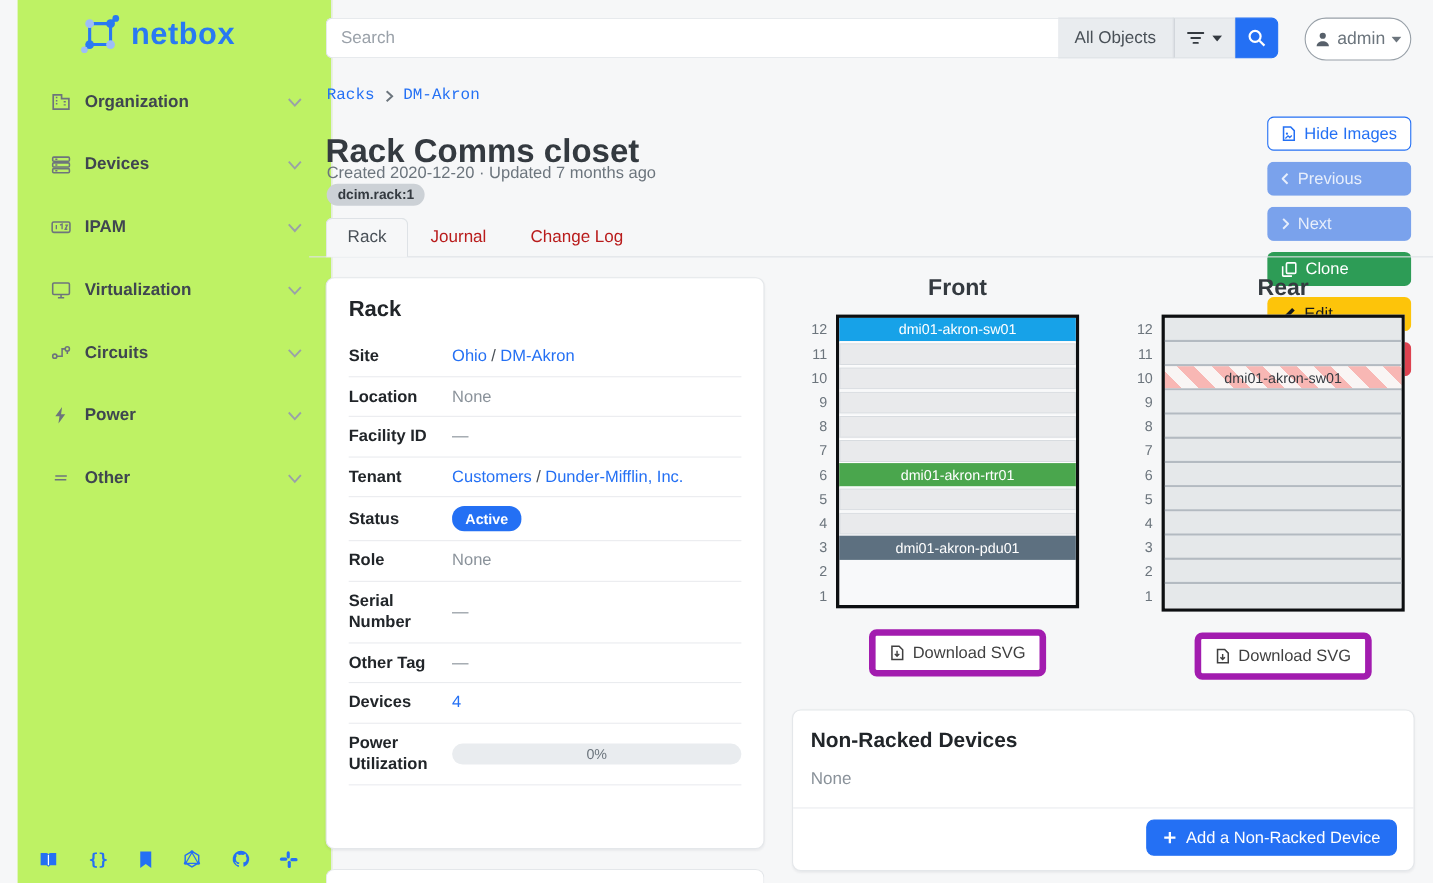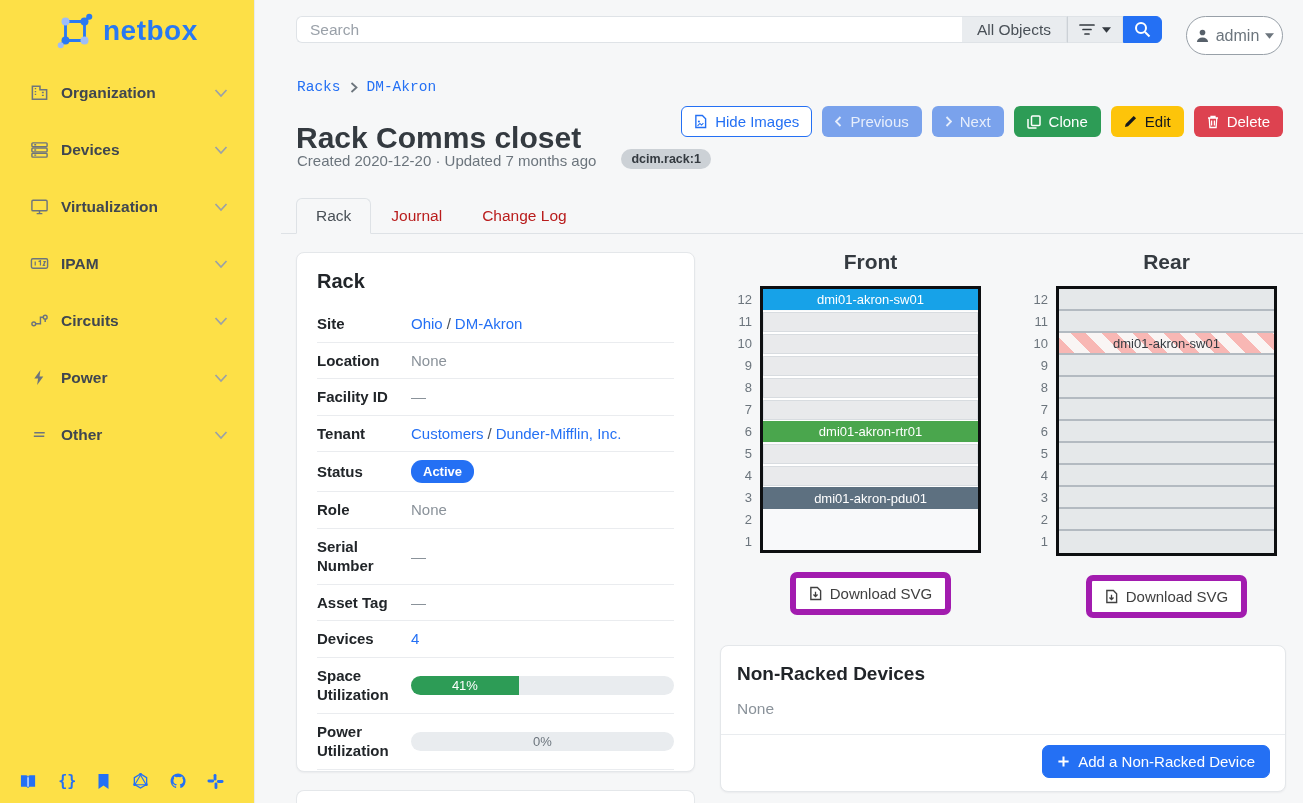--- a/index.html
+++ b/index.html
@@ -5,50 +5,50 @@
   * { box-sizing: border-box; }
   html,body { margin:0; padding:0; }
   body {
     width:1303px; height:803px; position:relative; overflow:hidden;
     background:#f6f7f8; color:#343a40;
     font-family:"Liberation Sans", sans-serif; font-size:15px;
   }
   svg { display:block; }
 
   
-  .sidebar { position:absolute; left:0; top:0; bottom:0; width:255px; background:#fde047; border-right:1px solid #e8eaed; }
+  .sidebar { position:absolute; left:16px; top:0; bottom:0; width:286px; background:#bef264; border-right:1px solid #e8eaed; }
   .logo { display:flex; align-items:center; gap:9px; padding:12px 0 0 56px; cursor:pointer; }
   .logo-word { font-size:28px; font-weight:700; color:#2979f2; letter-spacing:.5px; }
   .nav { margin-top:14px; }
   .nav-item { display:flex; align-items:center; height:57px; padding:0 26px 0 30px; cursor:pointer; }
   .nav-icon { color:#6d747c; width:19px; flex:none; }
   .nav-label { margin-left:12px; font-size:15.5px; font-weight:700; color:#3f4650; }
   .nav-chevron { margin-left:auto; color:#9aa1a8; }
   .side-footer { position:absolute; bottom:13px; left:19px; right:30px; display:flex; justify-content:space-between; align-items:center; }
   .side-footer .ficon { color:#2470f4; cursor:pointer; }
   .braces { color:#2470f4; font-weight:700; font-size:15px; font-family:"DejaVu Sans Mono", monospace; }
 
   
-  .searchbar { position:absolute; left:296px; top:16px; width:866px; height:27px; display:flex; }
+  .searchbar { position:absolute; left:296px; top:16px; width:866px; height:37px; display:flex; }
   .search-input { flex:1; border:1px solid #dfe3e7; border-right:0; border-radius:6px 0 0 6px; padding:0 13px; font:15.5px "Liberation Sans",sans-serif; color:#343a40; background:#fff; outline:none; }
   .search-input::placeholder { color:#9aa1a9; }
   .scope-btn { background:#e9ecef; border:1px solid #dfe3e7; border-left:0; color:#495057; font:15.5px "Liberation Sans",sans-serif; padding:0 15px; cursor:pointer; }
   .filter-btn { background:#e9ecef; border:1px solid #dfe3e7; border-left:1px solid #ccd1d6; color:#343a40; display:flex; align-items:center; gap:7px; padding:0 11px; cursor:pointer; }
   .search-go { width:39px; background:#2470f4; border:1px solid #2470f4; border-radius:0 6px 6px 0; color:#fff; display:flex; align-items:center; justify-content:center; cursor:pointer; }
   .admin-pill { position:absolute; left:1186px; top:16px; width:97px; height:39px; background:#fff; border:1px solid #98a0a8; border-radius:20px; display:flex; align-items:center; justify-content:center; gap:6px; color:#6c757d; font:16px "Liberation Sans",sans-serif; cursor:pointer; }
 
   
   .breadcrumb { position:absolute; left:297px; top:79px; display:flex; align-items:center; gap:9px; font-size:14.5px; }
   .crumb { color:#2470f4; text-decoration:none; cursor:pointer;font-family:Liberation Mono, monospace; }
   .crumb-sep { color:#6c757d; }
   .page-title { position:absolute; left:296px; top:101px; font-size:30px; font-weight:700; color:#343a40; }
-  .meta { position:absolute; left:297px; top:149px; display:flex; align-items:flex-end; gap:25px; color:#6c757d; font-size:15px; }
+  .meta { position:absolute; left:297px; top:149px; display:flex; align-items:flex-start; gap:1px; color:#6c757d; font-size:15px;flex-direction:column; }
   .meta-badge { background:#ccd1d6; color:#343a40; font-size:12.5px; font-weight:700; padding:3px 10px; border-radius:10px; }
 
-  .actions { position:absolute; top:106px; right:20px; display:flex; gap:10px; }
+  .actions { position:absolute; top:106px; right:20px; display:flex; gap:10px;flex-direction:column; }
   .btn { height:31px; display:inline-flex; align-items:center; gap:8px; padding:0 12px; border-radius:6px; border:1px solid transparent; font:15px "Liberation Sans",sans-serif; cursor:pointer; white-space:nowrap; }
   .btn-outline { background:#fff; border-color:#2470f4; color:#2470f4; }
   .btn-soft { background:#7aa2ec; color:rgba(255,255,255,.82); }
   .btn-green { background:#2d9c56; color:#fff; }
   .btn-yellow { background:#fdc40a; color:#14181d; }
   .btn-red { background:#dd4250; color:#fff; }
 
   
   .tabs { position:absolute; left:281px; right:0; top:197px; height:37px; border-bottom:1px solid #dee2e6; display:flex; align-items:flex-end; padding-left:15px; font-size:15.5px; }
   .tab { padding:8px 19px; color:#b91c1c; cursor:pointer; border:1px solid transparent; border-radius:6px 6px 0 0; margin-bottom:-1px; }
@@ -148,39 +148,39 @@
       <span class="nav-label">Devices</span>
       <span class="nav-chevron">
           <svg width="14" height="10" viewBox="0 0 14 10">
             <path d="M1.5 2l5.5 6 5.5-6" fill="none" stroke="currentColor" stroke-width="1.7"></path>
           </svg>
         </span>
     </div>
     <div class="nav-item">
       <span class="nav-icon">
         <svg width="19" height="19" viewBox="0 0 20 20">
+            <rect x="1.5" y="5" width="17" height="10" rx="1.5" fill="none" stroke="currentColor" stroke-width="1.5"></rect>
+            <path d="M5.5 8v4M9 8l2-1v5M14 8h2l-2 4h2" stroke="currentColor" stroke-width="1.3" fill="none"></path>
+          </svg>
+      </span>
+      <span class="nav-label">IPAM</span>
+      <span class="nav-chevron">
+          <svg width="14" height="10" viewBox="0 0 14 10">
+            <path d="M1.5 2l5.5 6 5.5-6" fill="none" stroke="currentColor" stroke-width="1.7"></path>
+          </svg>
+        </span>
+    </div>
+    <div class="nav-item">
+      <span class="nav-icon">
+        <svg width="19" height="19" viewBox="0 0 20 20">
             <rect x="2" y="3.5" width="16" height="11" rx="1.2" fill="none" stroke="currentColor" stroke-width="1.5"></rect>
             <path d="M7 17.5h6M10 14.5v3" stroke="currentColor" stroke-width="1.5"></path>
           </svg>
       </span>
       <span class="nav-label">Virtualization</span>
-      <span class="nav-chevron">
-          <svg width="14" height="10" viewBox="0 0 14 10">
-            <path d="M1.5 2l5.5 6 5.5-6" fill="none" stroke="currentColor" stroke-width="1.7"></path>
-          </svg>
-        </span>
-    </div>
-    <div class="nav-item">
-      <span class="nav-icon">
-        <svg width="19" height="19" viewBox="0 0 20 20">
-            <rect x="1.5" y="5" width="17" height="10" rx="1.5" fill="none" stroke="currentColor" stroke-width="1.5"></rect>
-            <path d="M5.5 8v4M9 8l2-1v5M14 8h2l-2 4h2" stroke="currentColor" stroke-width="1.3" fill="none"></path>
-          </svg>
-      </span>
-      <span class="nav-label">IPAM</span>
       <span class="nav-chevron">
           <svg width="14" height="10" viewBox="0 0 14 10">
             <path d="M1.5 2l5.5 6 5.5-6" fill="none" stroke="currentColor" stroke-width="1.7"></path>
           </svg>
         </span>
     </div>
     <div class="nav-item">
       <span class="nav-icon">
         <svg width="19" height="19" viewBox="0 0 20 20">
             <circle cx="4" cy="13.5" r="2" fill="none" stroke="currentColor" stroke-width="1.5"></circle>
@@ -406,34 +406,26 @@
     </div>
     <div class="field-row">
       <div class="field-label">Role</div>
       <div class="field-value muted">None</div>
     </div>
     <div class="field-row">
       <div class="field-label">Serial Number</div>
       <div class="field-value muted">—</div>
     </div>
     <div class="field-row">
-      <div class="field-label">Asset Tag</div>
+      <div class="field-label">Other Tag</div>
       <div class="field-value muted">—</div>
     </div>
     <div class="field-row">
       <div class="field-label">Devices</div>
       <div class="field-value"><a class="lnk">4</a></div>
-    </div>
-    <div class="field-row">
-      <div class="field-label">Space Utilization</div>
-      <div class="field-value">
-        <div class="progress">
-          <div class="progress-fill" style="width: 41%;">41%</div>
-        </div>
-      </div>
     </div>
     <div class="field-row">
       <div class="field-label">Power Utilization</div>
       <div class="field-value">
         <div class="progress">
           <div class="progress-zero">0%</div>
         </div>
       </div>
     </div>
   </div>

